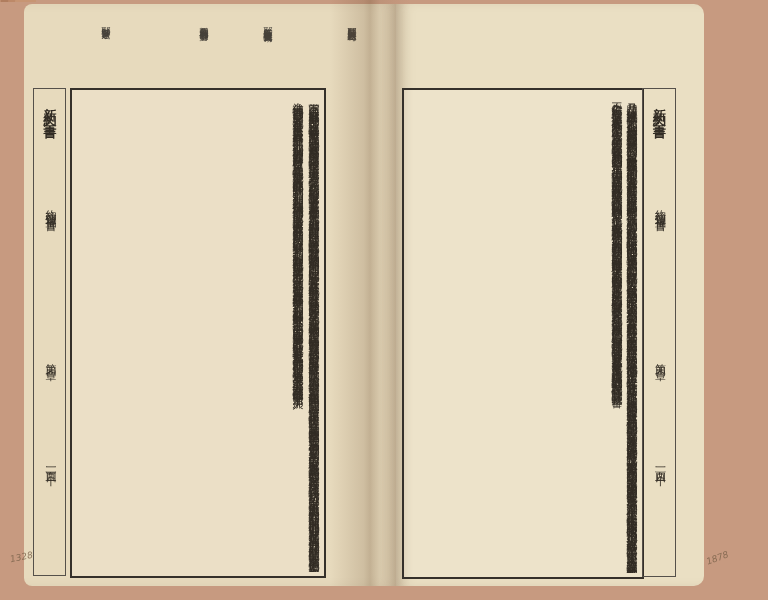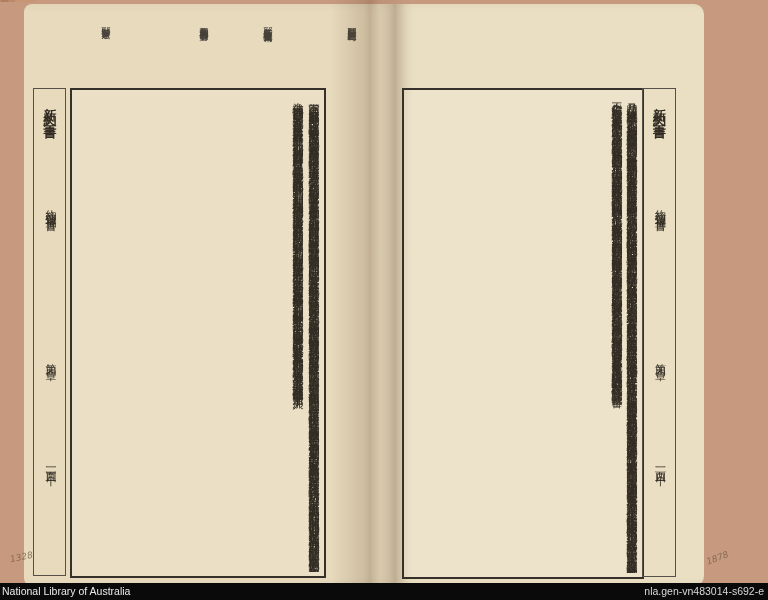--- a/index.html
+++ b/index.html
@@ -118,18 +118,14 @@
   <div class="strip strip-right">
     <div class="vt t-series">新約全書</div>
     <div class="vt t-book">約翰傳福音書</div>
     <div class="vt t-chapter">第四章</div>
     <div class="vt t-page">一百四十</div>
   </div>
 
   <div class="pencil pencil-left">1328</div>
   <div class="pencil pencil-right">1878</div>
 
-  <div class="footer">
-    <span class="fl">National Library of Australia</span>
-    <span class="fr">nla.gen-vn483014-s692-e</span>
-  </div>
 
 </div>
 
 </body></html>

